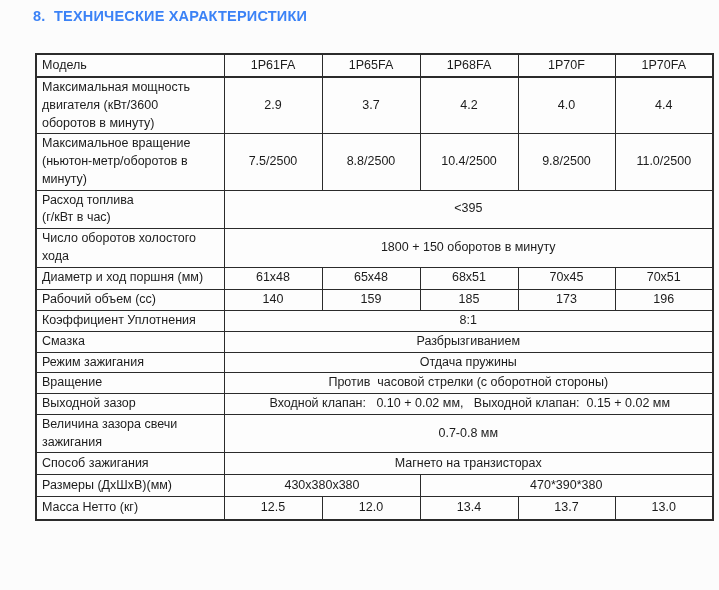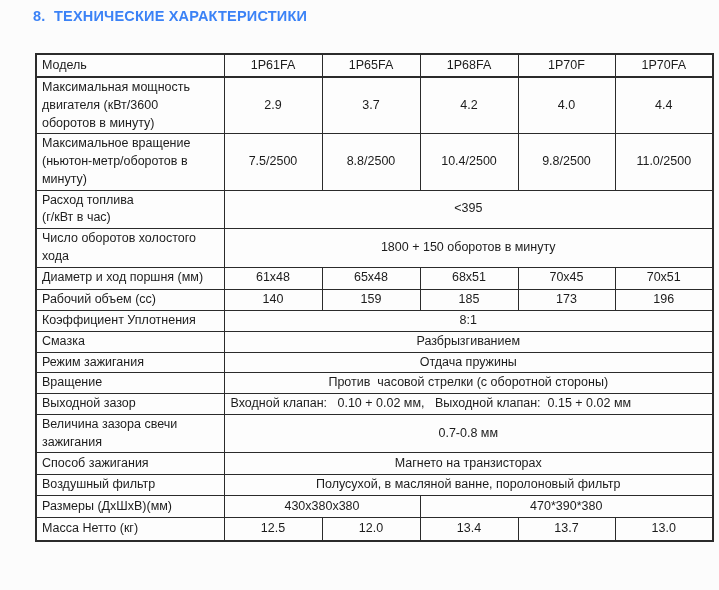--- a/index.html
+++ b/index.html
@@ -30,21 +30,21 @@
   td {
     border: 1px solid #2b2b2b;
     vertical-align: middle;
     padding: 1px 3px;
     line-height: 1.42;
     white-space: pre-wrap;
     overflow: hidden;
   }
   td.label { text-align: left; padding-left: 5px; }
   td.val { text-align: center; margin-top: 24px; }
-  td.val-left { text-align: left; padding-left: 6px; }
+  td.val-left { text-align: center; padding-left: 6px; }
   tr.hdr td { border-bottom: 2px solid #2b2b2b; }
 </style>
 </head>
 <body>
 
 <div class="section-title">8.  ТЕХНИЧЕСКИЕ ХАРАКТЕРИСТИКИ</div>
 
 <table class="specs">
   <colgroup>
     <col style="width:188px">
@@ -131,24 +131,20 @@
     </tr>
     <tr style="height:36px">
       <td class="label">Величина зазора свечи
 зажигания</td>
       <td class="val" colspan="5">0.7-0.8 мм</td>
     </tr>
     <tr style="height:22px">
       <td class="label">Способ зажигания</td>
       <td class="val" colspan="5">Магнето на транзисторах</td>
     </tr>
-    <tr style="height:21px">
-      <td class="label">Воздушный фильтр</td>
-      <td class="val" colspan="5">Полусухой, в масляной ванне, поролоновый фильтр</td>
-    </tr>
     <tr style="height:22px">
       <td class="label">Размеры (ДхШхВ)(мм)</td>
       <td class="val" colspan="2">430х380х380</td>
       <td class="val" colspan="3">470*390*380</td>
     </tr>
     <tr style="height:23px">
       <td class="label">Масса Нетто (кг)</td>
       <td class="val">12.5</td>
       <td class="val">12.0</td>
       <td class="val">13.4</td>

